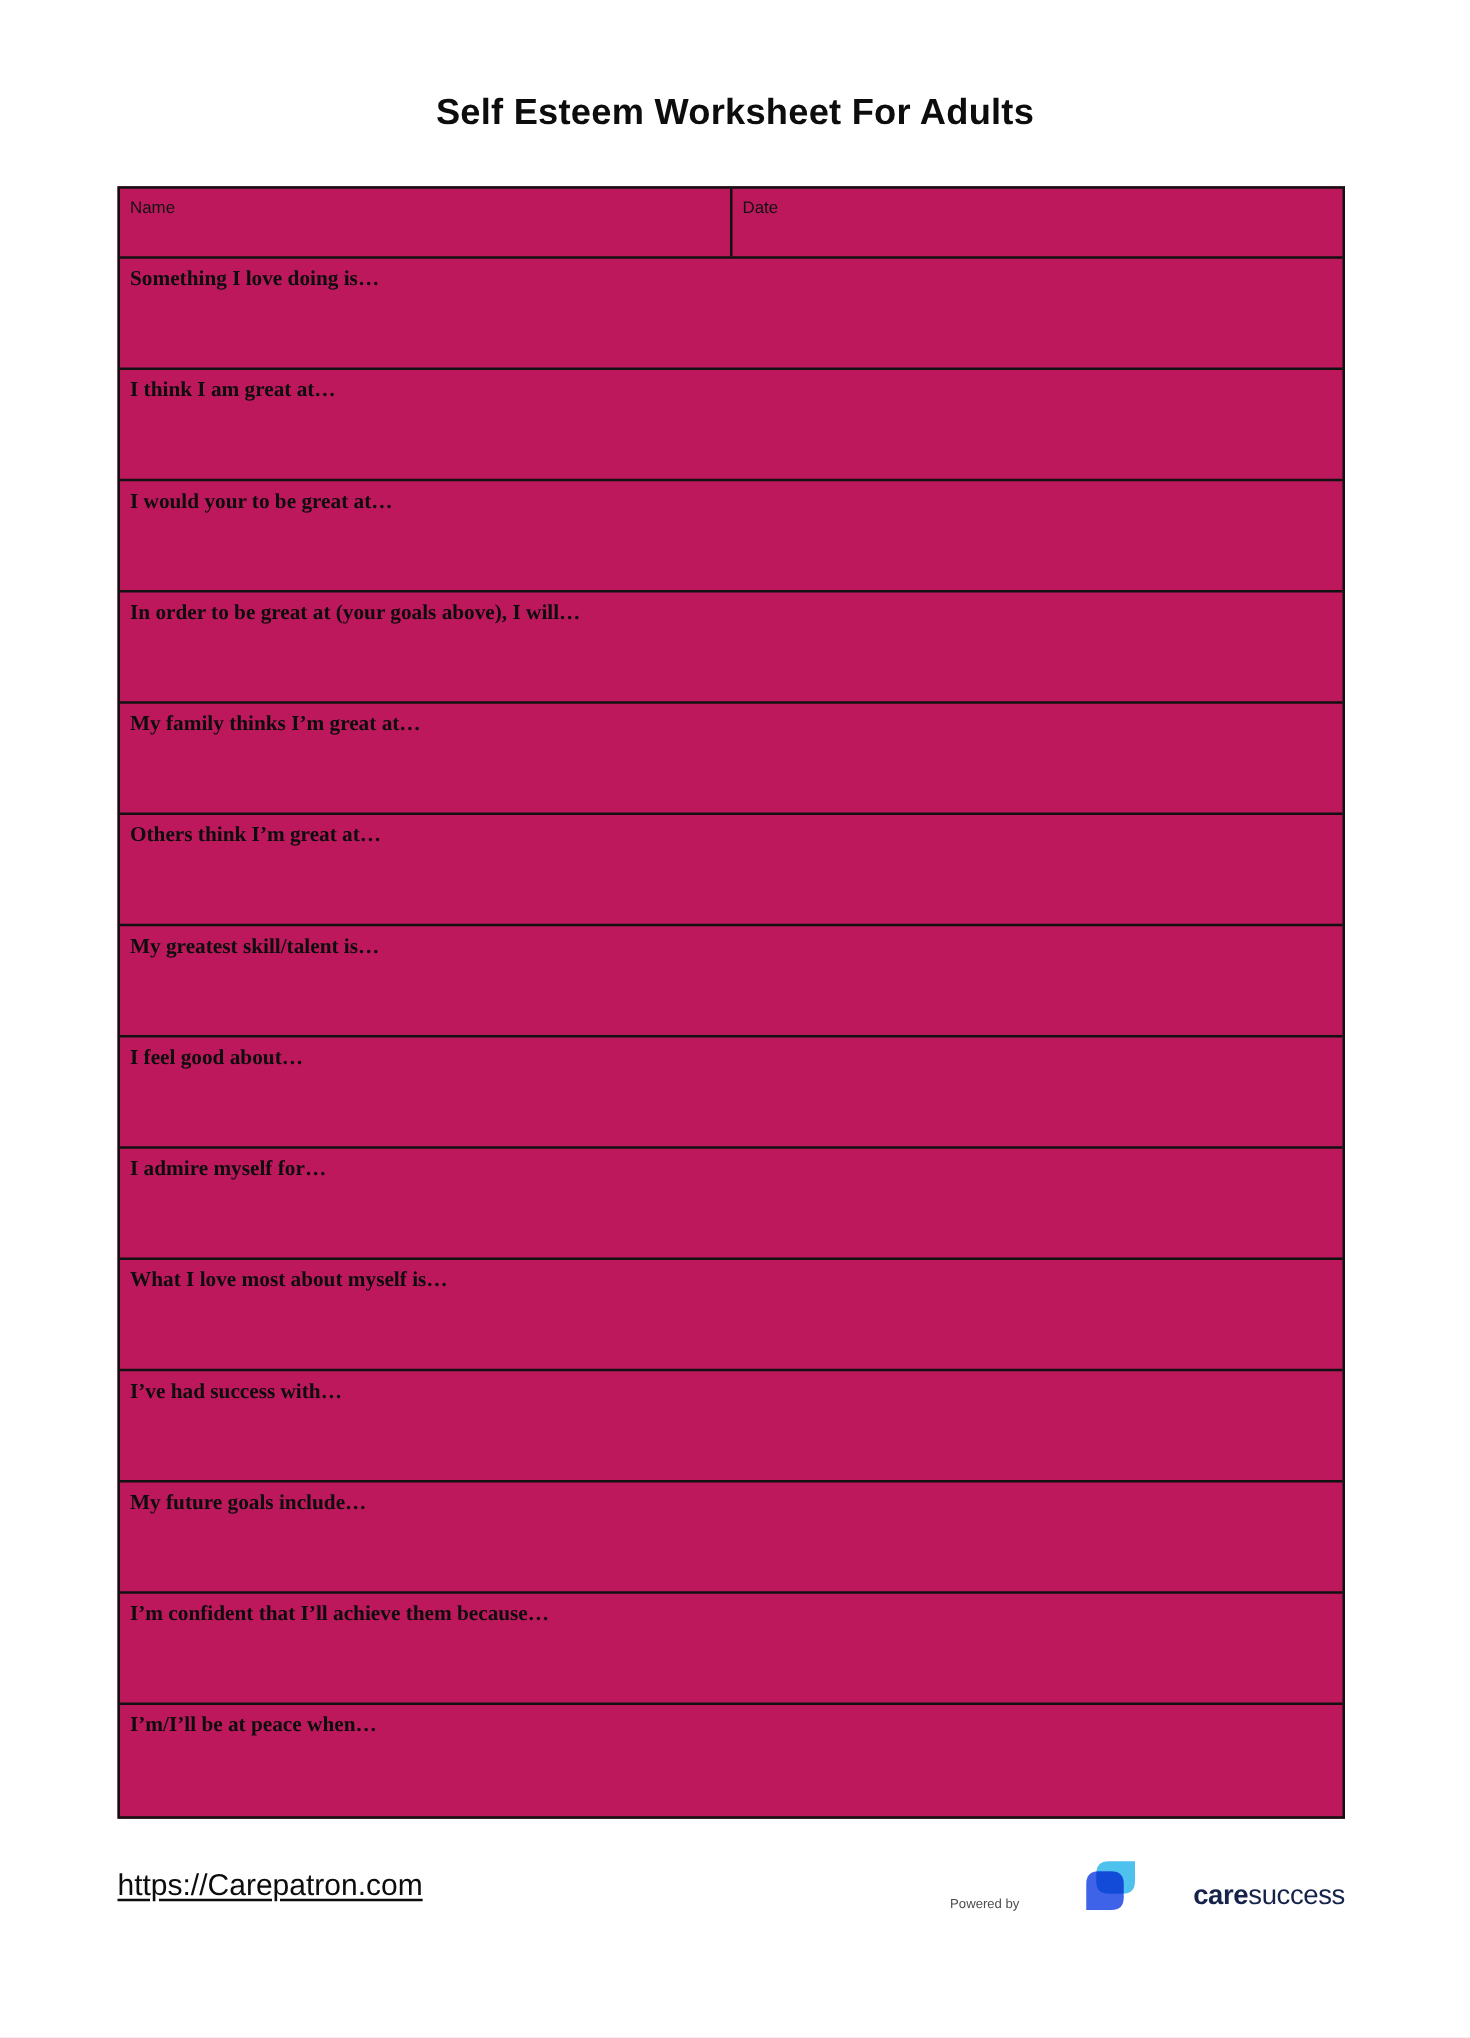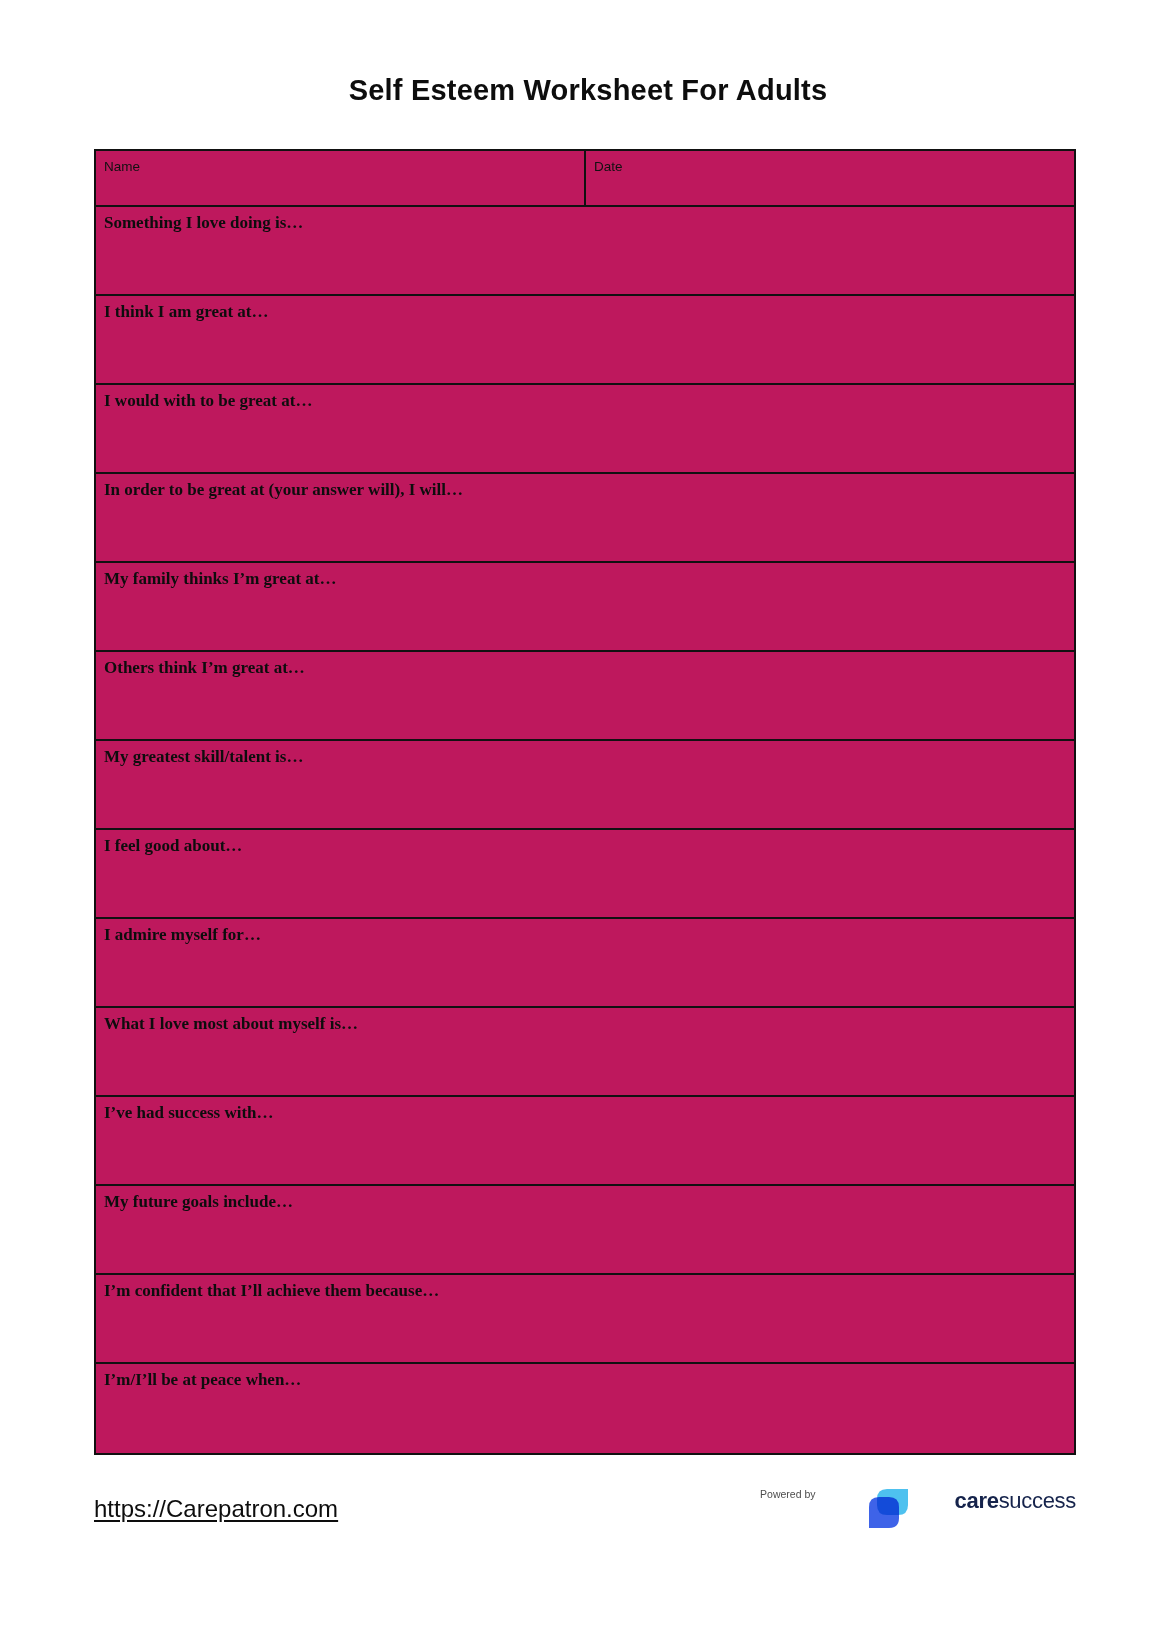--- a/index.html
+++ b/index.html
@@ -77,21 +77,21 @@
   }
   .footer-link {
     font-size: 24px;
     color: #0d0d0d;
     text-decoration: underline;
     text-underline-offset: 3px;
     cursor: pointer;
   }
   .branding {
     display: flex;
-    align-items: flex-start;
+    align-items: flex-end;
     gap: 40px;
   }
   .powered-by {
     font-size: 10.5px;
     color: #4d4d4d;
     margin-right: 12px;
   }
   .logo-mark {
     display: inline-flex;
     margin-right: 6px;
@@ -124,25 +124,25 @@
 
     <div class="row">
       <div class="prompt">Something I love doing is…</div>
       <div class="answer-space"></div>
     </div>
     <div class="row">
       <div class="prompt">I think I am great at…</div>
       <div class="answer-space"></div>
     </div>
     <div class="row">
-      <div class="prompt">I would with to be great at…</div>
-      <div class="answer-space"></div>
-    </div>
-    <div class="row">
-      <div class="prompt">In order to be great at (your answer will), I will…</div>
+      <div class="prompt">I would your to be great at…</div>
+      <div class="answer-space"></div>
+    </div>
+    <div class="row">
+      <div class="prompt">In order to be great at (your goals above), I will…</div>
       <div class="answer-space"></div>
     </div>
     <div class="row">
       <div class="prompt">My family thinks I’m great at…</div>
       <div class="answer-space"></div>
     </div>
     <div class="row">
       <div class="prompt">Others think I’m great at…</div>
       <div class="answer-space"></div>
     </div>

